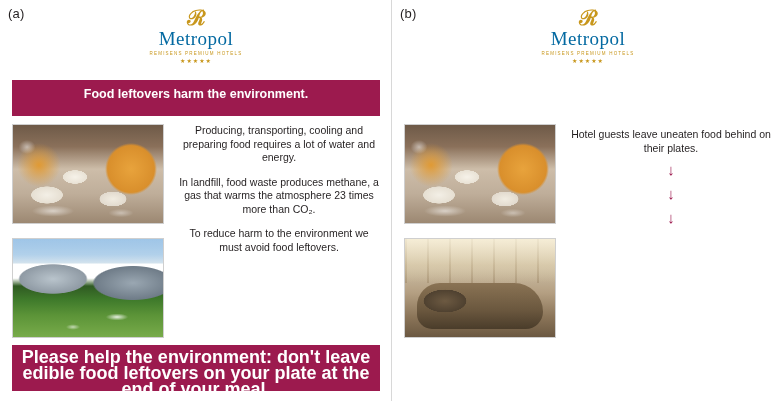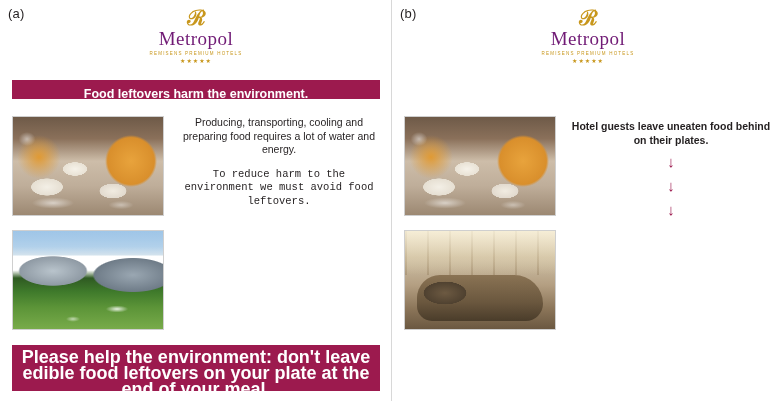--- a/index.html
+++ b/index.html
@@ -50,21 +50,21 @@
     font-family: "Liberation Serif", serif;
     font-size: 21px;
     font-weight: bold;
     color: #c8971c;
     line-height: 20px;
     letter-spacing: -1px;
   }
   .logo-name {
     font-family: "Liberation Serif", serif;
     font-size: 19px;
-    color: #701a75;
+    color: #0369a1;
     line-height: 22px;
     letter-spacing: 0.5px;
   }
   .logo-sub {
     font-family: "Liberation Sans", sans-serif;
     font-size: 4.5px;
     color: #c8971c;
     letter-spacing: 1.2px;
     line-height: 7px;
   }
@@ -80,35 +80,35 @@
     left: 12px;
     width: 368px;
     background: #9c1a4e;
     color: #ffffff;
     text-align: center;
     font-weight: bold;
     box-sizing: border-box;
   }
   .bar-top {
     top: 80px;
-    height: 19px;
+    height: 36px;
     line-height: 28px;
     font-size: 12.5px;
   }
   .bar-bottom {
     top: 345px;
     height: 46px;
     font-size: 18px;
     padding-top: 4px;
     line-height: 16px;
   }
 
   .content {
     position: absolute;
-    top: 116px;
+    top: 124px;
     left: 12px;
     width: 368px;
     height: 224px;
   }
 
   
   .col-images {
     position: absolute;
     left: 0;
     top: 0;
@@ -127,39 +127,39 @@
   .col-text {
     position: absolute;
     left: 166px;
     top: 0;
     width: 202px;
     font-size: 10.5px;
     line-height: 13.5px;
     text-align: center;
   }
   .para { margin-bottom: 11px; }
-  .para:last-child { margin-bottom: 0; font-family: Liberation Mono, monospace; }
+  .para:last-child { margin-bottom: 0; }
 
   
   .b-images {
     position: absolute;
     left: 0;
     top: 0;
     width: 152px;
   }
   .b-flow {
     position: absolute;
     left: 166px;
     top: 4px;
     width: 202px;
     text-align: center;
     font-size: 10.5px;
     line-height: 13.5px;
   }
-  .flow-step { margin: 0 auto; font-weight: bold; }
+  .flow-step { margin: 0 auto; }
   .flow-arrow {
     color: #9c1a4e;
     font-size: 15px;
     line-height: 18px;
     margin: 6px 0 6px 0;
     font-weight: bold;
   }
 
   
   .ph-table {
@@ -248,20 +248,21 @@
 
     <div class="bar bar-top">Food leftovers harm the environment.</div>
 
     <div class="content">
       <div class="col-images">
         <div class="photo ph-table"></div>
         <div class="photo ph-mountain"></div>
       </div>
       <div class="col-text">
         <div class="para">Producing, transporting, cooling and preparing food requires a lot of water and energy.</div>
+        <div class="para">In landfill, food waste produces methane, a gas that warms the atmosphere 23 times more than CO₂.</div>
         <div class="para">To reduce harm to the environment we must avoid food leftovers.</div>
       </div>
     </div>
 
     <div class="bar bar-bottom">Please help the environment: don't leave edible food leftovers on your plate at the end of your meal.</div>
   </div>
 
   <div class="divider"></div>
 
   <div class="panel panel-b">

